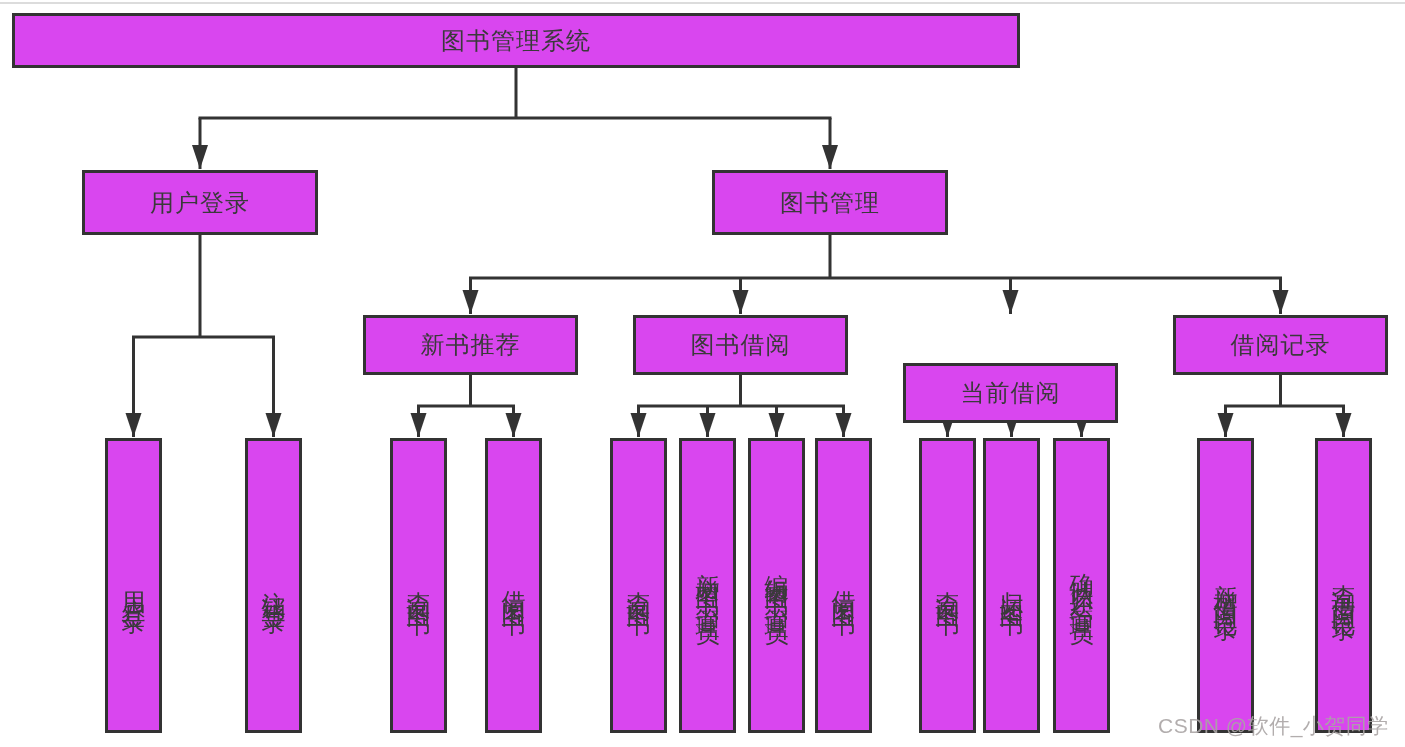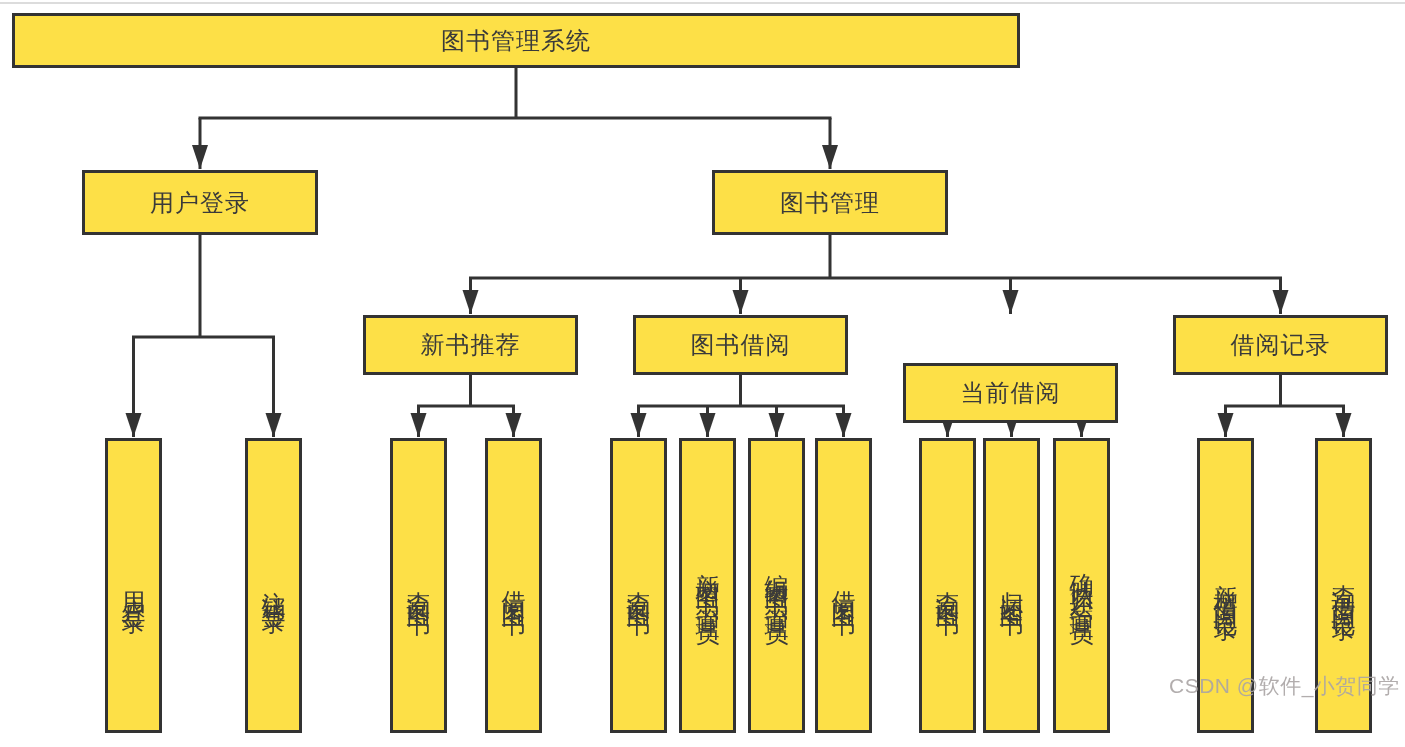--- a/index.html
+++ b/index.html
@@ -26,21 +26,21 @@
   }
   .shaft { stroke: var(--line); stroke-width: 3; }
   .arrowhead { fill: var(--line); stroke: none; }
   .topline {
     position: absolute; left: 0; top: 2px; width: 1405px; height: 2px;
     background: #dcdcdc;
   }
   .node {
     position: absolute;
     box-sizing: border-box;
-    background: #fde047;
+    background: #d946ef;
     border: 3px solid var(--line);
     display: flex;
     align-items: center;
     justify-content: center;
     color: var(--text);
     font-size: 24px;
     line-height: 1;
   }
   .node.h span { letter-spacing: 1px; white-space: nowrap; }
   .node.v span {
@@ -67,28 +67,27 @@
   .n-edit-book      { left: 748px; }
   .n-borrow-book-2  { left: 815px; }
   .n-query-book-3   { left: 919px; }
   .n-return-book    { left: 983px; }
   .n-confirm-return { left: 1053px; }
   .n-add-record     { left: 1197px; }
   .n-query-record   { left: 1315px; }
   .watermark {
     position: absolute;
     left: 1158px;
-    top: 672px;
+    top: 712px;
     font-size: 21px;
     color: var(--watermark);
     opacity: 0.9;
     white-space: nowrap;
     z-index: 5;
     letter-spacing: 0.5px;
-    margin-left: 11px;
   }
 </style>
 </head>
 <body>
 
 <div class="canvas">
 
   <div class="topline"></div>
 
   <svg class="edges-svg" viewBox="0 0 1405 747" aria-hidden="true">

